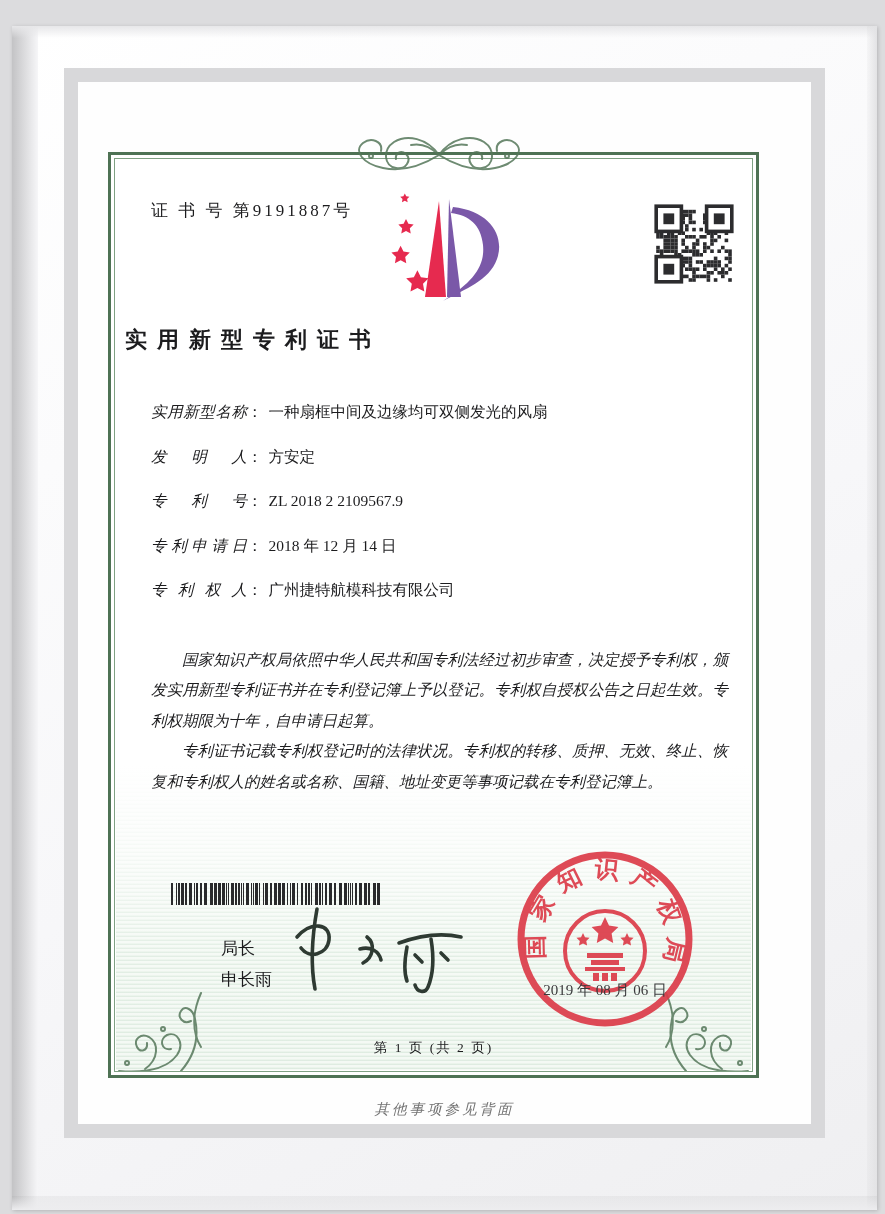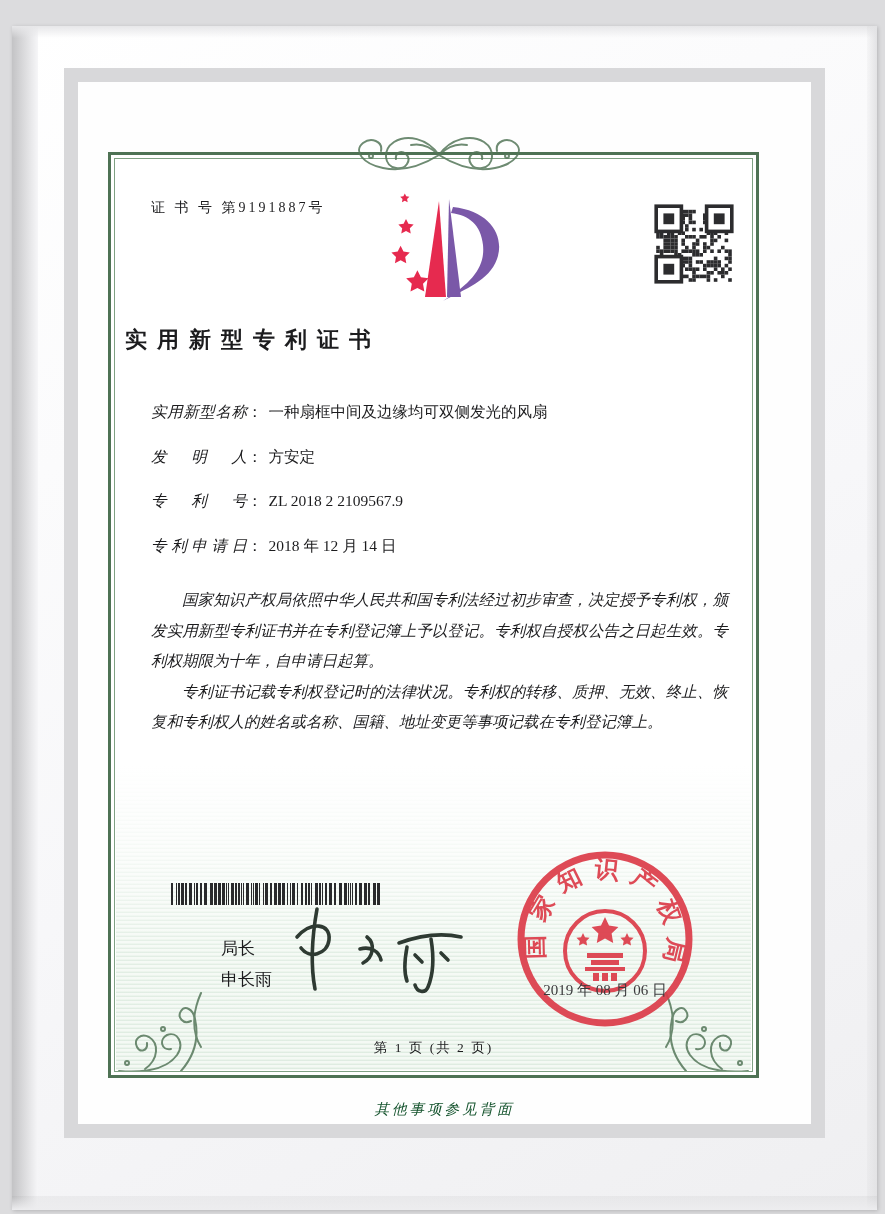--- a/index.html
+++ b/index.html
@@ -22,48 +22,48 @@
   .paper{position:absolute;inset:0;background:#fefefe;}
   
   .cert-border{position:absolute;left:30px;top:70px;width:645px;height:920px;
                border:3px solid #4e7254;background:#fff;}
   .cert-inner-line{position:absolute;inset:3px;border:1px solid #7fa183;pointer-events:none;}
   .cert-content{position:absolute;inset:4px;overflow:hidden;}
   .guilloche{position:absolute;left:1px;right:1px;bottom:1px;height:305px;z-index:0;
      background:repeating-linear-gradient(180deg,#f2f8f2 0 2px,#e7f2e8 2px 3px,#d9e9dc 3px 4px);}
   .guilloche:before{content:"";position:absolute;inset:0;
      background:linear-gradient(180deg,#ffffff 0%,rgba(255,255,255,.75) 28%,rgba(255,255,255,.25) 62%,rgba(255,255,255,.15) 100%);}
-  .cert-number{position:absolute;left:36px;top:40px;font-size:14px;letter-spacing:3px;z-index:2;}
+  .cert-number{position:absolute;left:36px;top:40px;font-size:17px;letter-spacing:3px;z-index:2;}
   .logo{position:absolute;left:268px;top:34px;width:126px;height:114px;z-index:2;}
   .qr{position:absolute;left:534px;top:40px;width:90px;height:90px;z-index:2;}
   .cert-title{position:absolute;left:0;right:0;top:166px;text-align:left;font-size:22px;
               font-weight:bold;letter-spacing:10px;text-indent:10px;z-index:2;}
   .flow{position:absolute;left:36px;right:24px;top:243px;z-index:2;}
   .frow{height:44.5px;font-size:15.5px;position:relative;white-space:nowrap;}
   .flabel{display:inline-block;width:96px;text-align:justify;text-align-last:justify;vertical-align:top;font-style:italic;}
   .fcolon{display:inline-block;margin-right:6px;}
   .pair2{position:absolute;left:328px;top:0;}
-  .paras{margin-top:5px;font-size:15.5px;line-height:30.5px;font-style:italic;
+  .paras{margin-top:20px;font-size:15.5px;line-height:30.5px;font-style:italic;
          font-family:"Liberation Serif","DejaVu Serif",serif;}
   .paras p{margin:0;text-indent:2em;text-align:justify;}
   .barcode{position:absolute;left:56px;top:724px;width:212px;height:22px;z-index:2;}
   .signer{position:absolute;left:60px;top:774px;font-size:17px;line-height:31px;z-index:2;
           font-family:"Liberation Sans","DejaVu Sans",sans-serif;margin-left:46px;}
   .signature{position:absolute;left:166px;top:738px;width:205px;height:108px;z-index:2;}
   .seal{position:absolute;left:400px;top:690px;width:180px;height:180px;z-index:3;opacity:.92;}
   .seal-date{position:absolute;left:398px;top:822px;width:184px;text-align:center;
              font-size:15px;color:#3a3a3c;z-index:4;white-space:nowrap;}
   .page-info{position:absolute;left:0;right:0;bottom:14px;text-align:center;
              font-size:13.5px;letter-spacing:2px;z-index:2;}
   .orn{position:absolute;z-index:2;}
   .orn-bl{left:-2px;bottom:-4px;width:92px;height:92px;}
   .orn-br{right:-2px;bottom:-4px;width:92px;height:92px;transform:scaleX(-1);}
   .orn-top{position:absolute;left:50%;top:-27px;width:216px;height:54px;margin-left:-103px;z-index:2;}
   .back-note{position:absolute;left:0;right:0;top:1018px;text-align:center;font-size:14.5px;
-             letter-spacing:3px;font-style:italic;color:#14532d;}
+             letter-spacing:3px;font-style:italic;color:#737373;}
   .stroke-green{stroke:#55775a;fill:none;stroke-width:2;stroke-linecap:round;opacity:.85;}
 </style>
 </head>
 <body>
 
 <div class="scene">
   <div class="frame">
     <div class="bevel-left"></div>
     <div class="bevel-top"></div>
     <div class="bevel-right"></div>
@@ -271,20 +271,23 @@
               </div>
               <div class="frow">
                 <span class="flabel">发明人</span><span class="fcolon">：</span><span>方安定</span>
               </div>
               <div class="frow">
                 <span class="flabel">专利号</span><span class="fcolon">：</span><span>ZL 2018 2 2109567.9</span>
               </div>
               <div class="frow">
                 <span class="flabel">专利申请日</span><span class="fcolon">：</span><span>2018 年 12 月 14 日</span>
               </div>
+              <div class="frow">
+                <span class="flabel">专利权人</span><span class="fcolon">：</span><span>广州捷特航模科技有限公司</span>
+              </div>
               <div class="paras">
                 <p>国家知识产权局依照中华人民共和国专利法经过初步审查，决定授予专利权，颁发实用新型专利证书并在专利登记簿上予以登记。专利权自授权公告之日起生效。专利权期限为十年，自申请日起算。</p>
                 <p>专利证书记载专利权登记时的法律状况。专利权的转移、质押、无效、终止、恢复和专利权人的姓名或名称、国籍、地址变更等事项记载在专利登记簿上。</p>
               </div>
             </div>
 
             <svg class="barcode" id="barcode-svg" viewBox="0 0 212 22" preserveAspectRatio="none">
                 <g fill="#2a2a2c">
                   <rect x="0" y="0" width="2" height="22"></rect>
                   <rect x="5" y="0" width="1" height="22"></rect>

